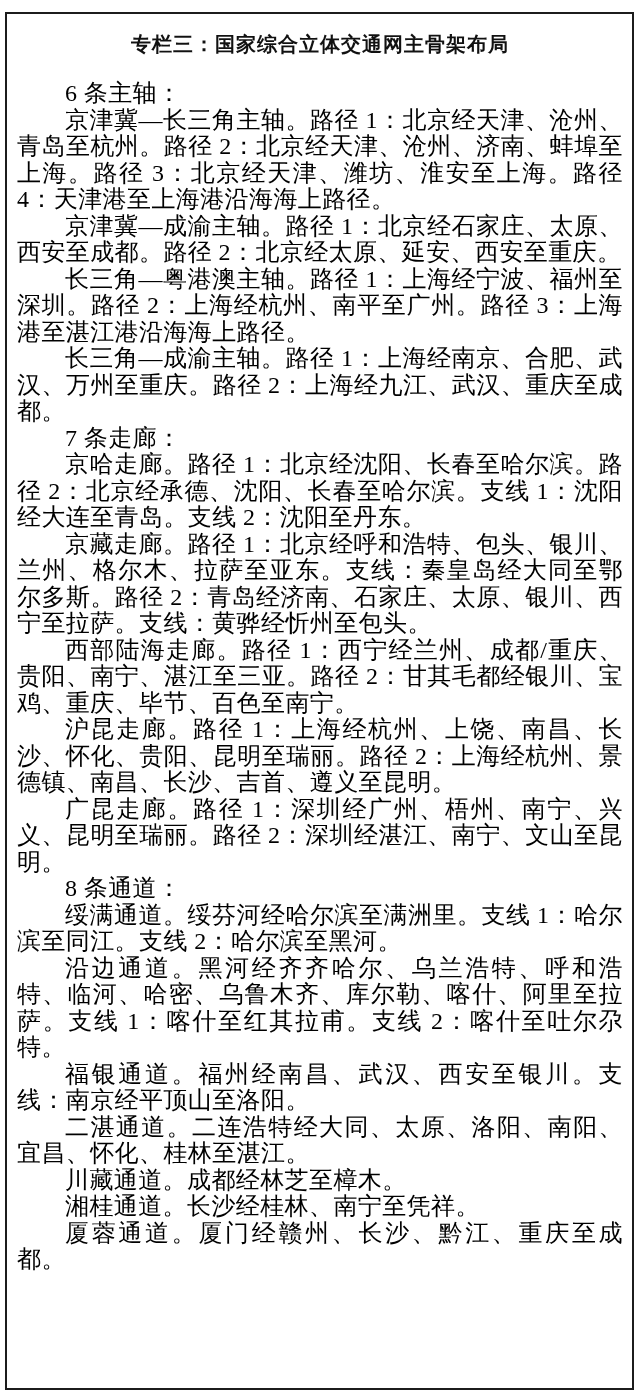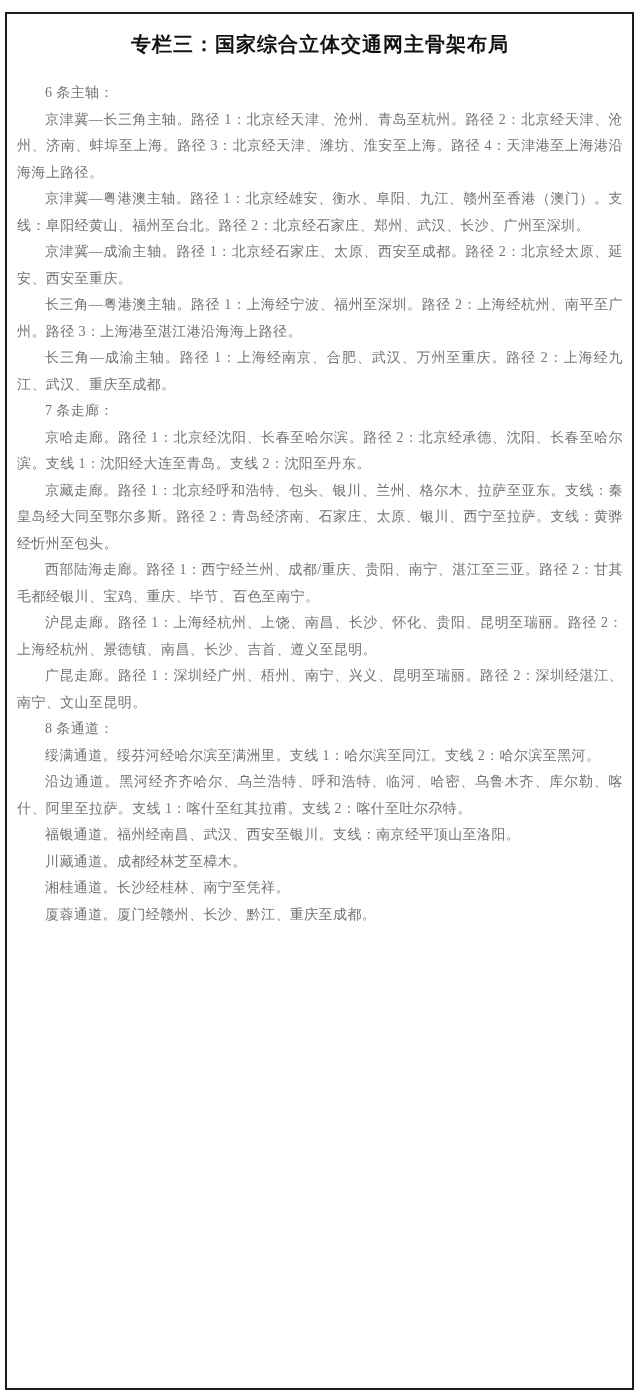--- a/index.html
+++ b/index.html
@@ -38,62 +38,62 @@
     letter-spacing: 1px;
     color: #111111;
   }
   .section {
     margin: 0;
     padding: 0;
   }
   .heading-line,
   .para {
     margin: 0;
-    font-size: 14px;
+    font-size: 24px;
     line-height: 26.5px;
     letter-spacing: 0.4px;
     text-indent: 2em;
     text-align: justify;
     text-justify: inter-character;
-    color: #737373;
+    color: #000000;
   }
   .heading-line {
     text-align: left;
   }
 </style>
 </head>
 <body>
 
 <div class="page">
   <div class="column-box">
 
     <h1 class="box-title">专栏三：国家综合立体交通网主骨架布局</h1>
 
     <div class="section">
       <p class="heading-line">6 条主轴：</p>
       <p class="para">京津冀—长三角主轴。路径 1：北京经天津、沧州、青岛至杭州。路径 2：北京经天津、沧州、济南、蚌埠至上海。路径 3：北京经天津、潍坊、淮安至上海。路径 4：天津港至上海港沿海海上路径。</p>
-      <p class="para">京津冀—粤港澳主轴。路径 1：北京经雄安、衡水、阜阳、九江、赣州至香港（澳门）。支线：阜阳经黄山、福州至台北。路径 2：北京经石家庄、郑州、武汉、长沙、广州至深圳。</p>
       <p class="para">京津冀—成渝主轴。路径 1：北京经石家庄、太原、西安至成都。路径 2：北京经太原、延安、西安至重庆。</p>
       <p class="para">长三角—粤港澳主轴。路径 1：上海经宁波、福州至深圳。路径 2：上海经杭州、南平至广州。路径 3：上海港至湛江港沿海海上路径。</p>
       <p class="para">长三角—成渝主轴。路径 1：上海经南京、合肥、武汉、万州至重庆。路径 2：上海经九江、武汉、重庆至成都。</p>
     </div>
 
     <div class="section">
       <p class="heading-line">7 条走廊：</p>
       <p class="para">京哈走廊。路径 1：北京经沈阳、长春至哈尔滨。路径 2：北京经承德、沈阳、长春至哈尔滨。支线 1：沈阳经大连至青岛。支线 2：沈阳至丹东。</p>
       <p class="para">京藏走廊。路径 1：北京经呼和浩特、包头、银川、兰州、格尔木、拉萨至亚东。支线：秦皇岛经大同至鄂尔多斯。路径 2：青岛经济南、石家庄、太原、银川、西宁至拉萨。支线：黄骅经忻州至包头。</p>
       <p class="para">西部陆海走廊。路径 1：西宁经兰州、成都/重庆、贵阳、南宁、湛江至三亚。路径 2：甘其毛都经银川、宝鸡、重庆、毕节、百色至南宁。</p>
       <p class="para">沪昆走廊。路径 1：上海经杭州、上饶、南昌、长沙、怀化、贵阳、昆明至瑞丽。路径 2：上海经杭州、景德镇、南昌、长沙、吉首、遵义至昆明。</p>
       <p class="para">广昆走廊。路径 1：深圳经广州、梧州、南宁、兴义、昆明至瑞丽。路径 2：深圳经湛江、南宁、文山至昆明。</p>
     </div>
 
     <div class="section">
       <p class="heading-line">8 条通道：</p>
       <p class="para">绥满通道。绥芬河经哈尔滨至满洲里。支线 1：哈尔滨至同江。支线 2：哈尔滨至黑河。</p>
       <p class="para">沿边通道。黑河经齐齐哈尔、乌兰浩特、呼和浩特、临河、哈密、乌鲁木齐、库尔勒、喀什、阿里至拉萨。支线 1：喀什至红其拉甫。支线 2：喀什至吐尔尕特。</p>
       <p class="para">福银通道。福州经南昌、武汉、西安至银川。支线：南京经平顶山至洛阳。</p>
+      <p class="para">二湛通道。二连浩特经大同、太原、洛阳、南阳、宜昌、怀化、桂林至湛江。</p>
       <p class="para">川藏通道。成都经林芝至樟木。</p>
       <p class="para">湘桂通道。长沙经桂林、南宁至凭祥。</p>
       <p class="para">厦蓉通道。厦门经赣州、长沙、黔江、重庆至成都。</p>
     </div>
 
   </div>
 </div>
 
 </body></html>

